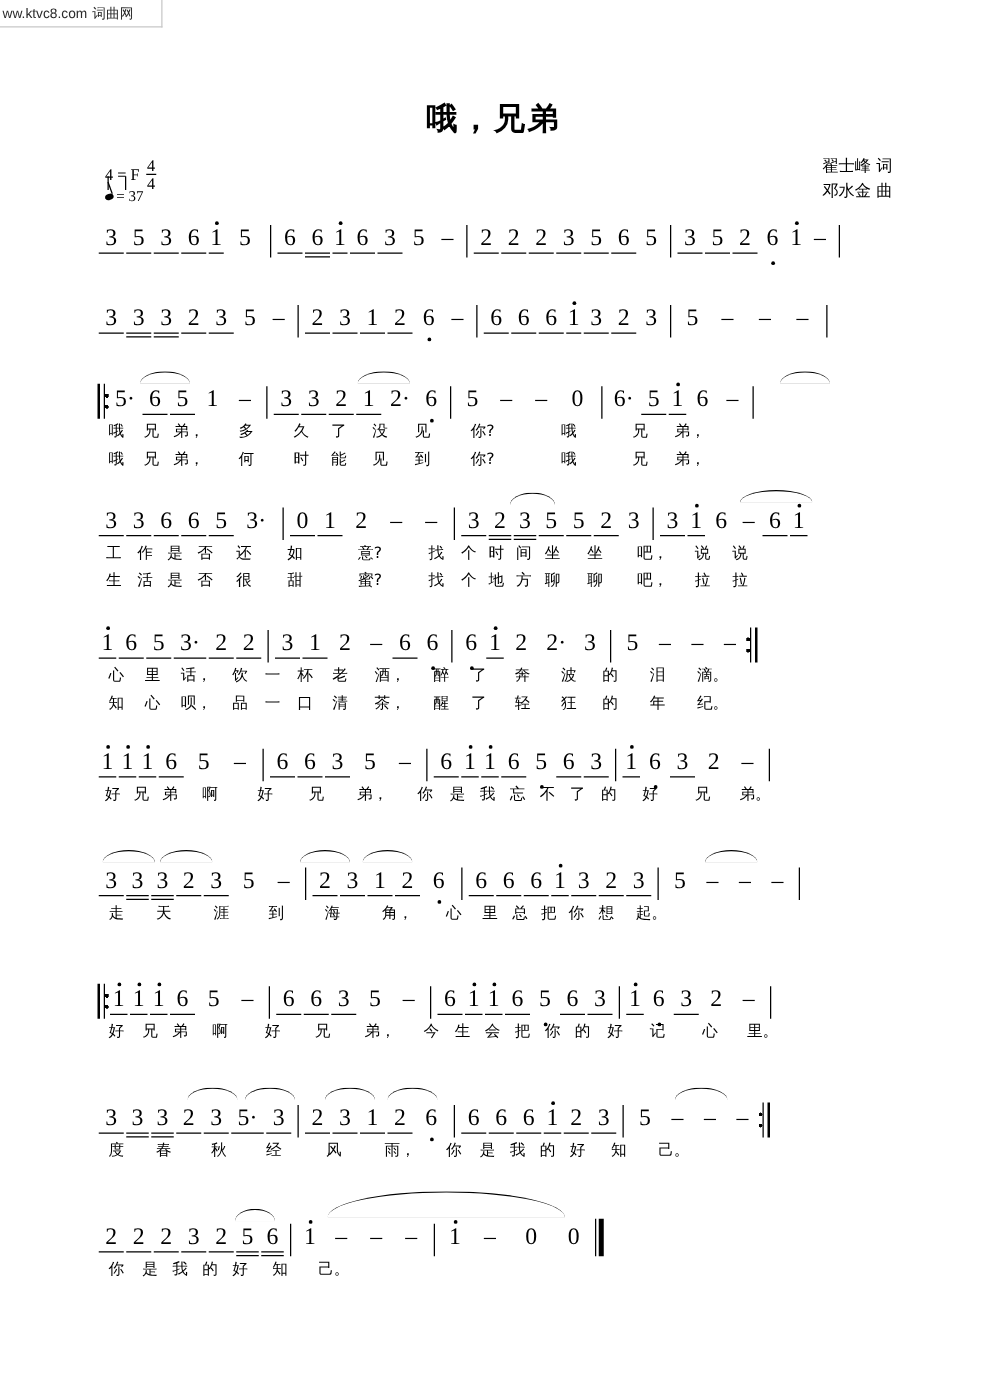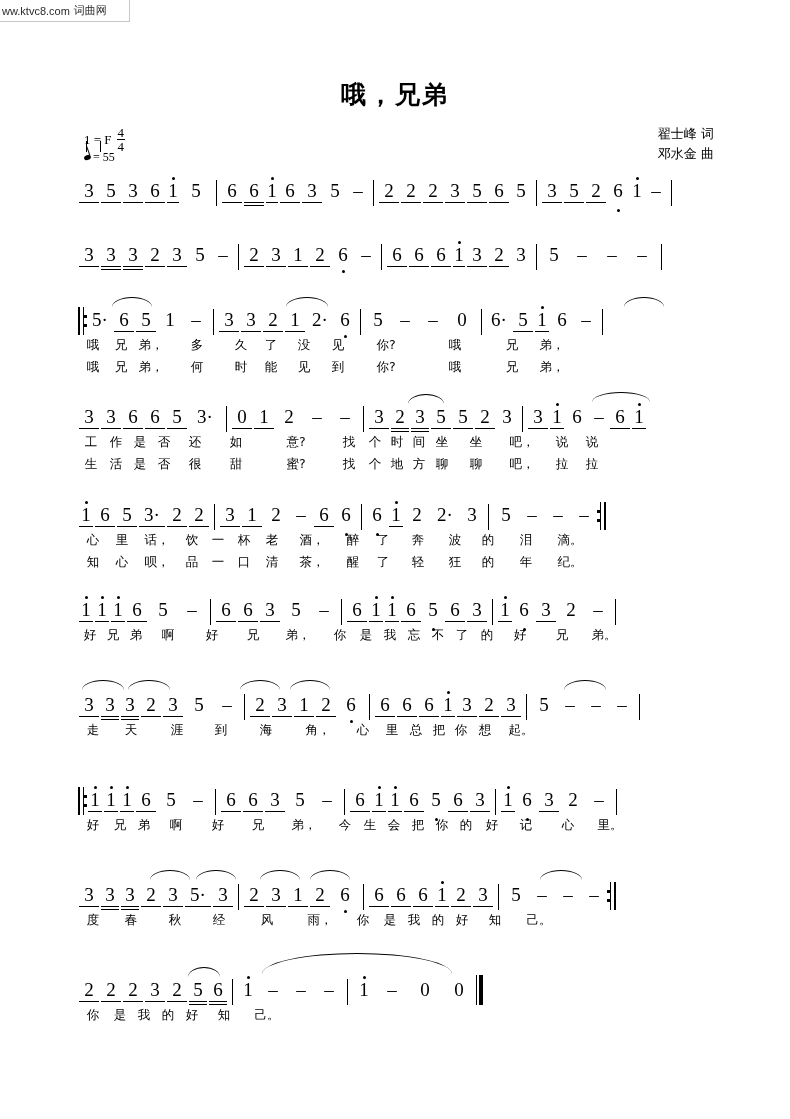--- a/index.html
+++ b/index.html
@@ -246,34 +246,34 @@
 
 <div class="watermark">
   <span class="wm-url">ww.ktvc8.com</span>
   <span class="wm-cn">词曲网</span>
 </div>
 
 <div class="title">哦，兄弟</div>
 
 <div class="keyblock">
   <div class="keyline">
-    <span>1 = F</span>
+    <span>4 = F</span>
     <span class="meter">
       <span class="num">4</span>
       <span class="den">4</span>
     </span>
   </div>
 </div>
 <div class="keystems">
   <i style="left:0px;"></i>
     <i style="left:14px;"></i>
 </div>
 <div class="tempo">
   <span class="notehead"></span>
-  <span>= 55</span>
+  <span>= 37</span>
 </div>
 
 <div class="credits">
   <div>翟士峰 词</div>
   <div>邓水金 曲</div>
 </div>
 
 <div class="system" style="top:176px;">
   <div class="staffline" style="top:0;">
     <div class="cell u1" style="width:22px">3</div>

